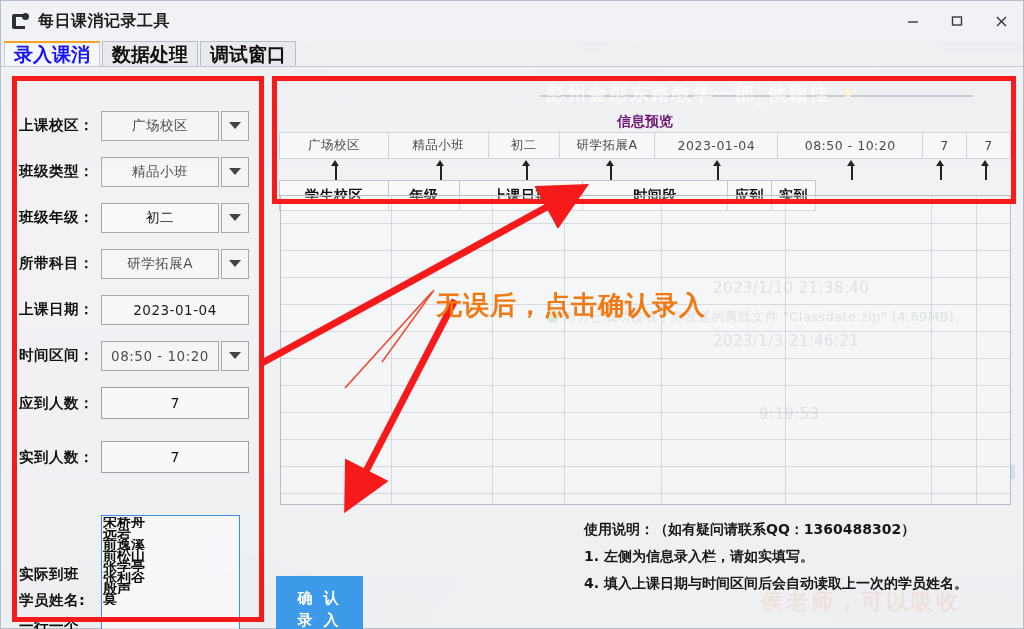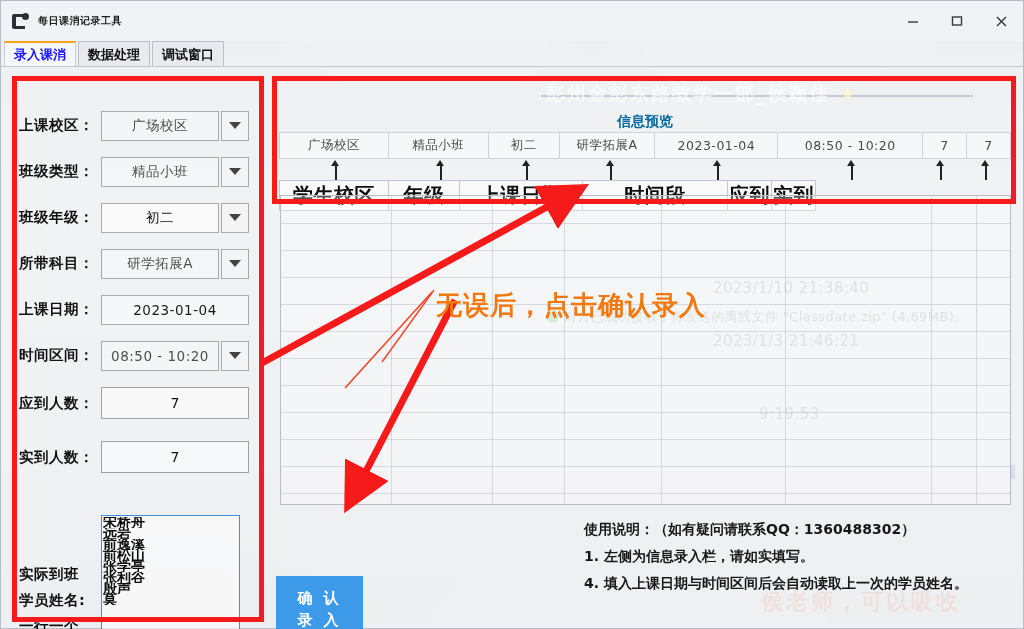--- a/index.html
+++ b/index.html
@@ -46,42 +46,42 @@
   }
   .app-icon .pg {
     position: absolute; left: 4px; top: 4px; width: 9px; height: 9px;
     background: #f1f3f7;
   }
   .app-icon .dot {
     position: absolute; right: 0; top: 0px; width: 7px; height: 7px;
     background: #2b2f36; border-radius: 50%;
   }
   .app-title {
-    font-size: 10px; font-weight: bold; color: #1c1c1c;
+    font-size: 16px; font-weight: bold; color: #1c1c1c;
     letter-spacing: .5px;
   }
   .winbtns {
     position: absolute; right: 0; top: 0; height: 40px;
     display: flex; align-items: center;
   }
   .winbtn {
     width: 44px; height: 40px; display: flex; align-items: center;
     justify-content: center; color: #3a3a3a;
   }
   .winbtn svg { display: block; }
 
   
   .tabstrip {
     position: relative; height: 26px; flex: 0 0 26px;
     display: flex; align-items: flex-end; padding-left: 3px;
     background: transparent;
   }
   .tab {
     height: 26px; padding: 0 9px; display: flex; align-items: center;
-    font-size: 13px; font-weight: bold; color: #101010;
+    font-size: 19px; font-weight: bold; color: #101010;
     border: 1px solid #b9bfc8; border-bottom: none;
     background: #e8eaee; margin-right: 2px; position: relative; margin-top: 47px;
   }
   .tab.active {
     background: #f6f7fa; color: #1414ff;
     border-top: 2px solid #f5a21e;
     border-left-color: #c9ced6; border-right-color: #c9ced6;
   }
   .tabstrip::after {
     content: ""; position: absolute; left: 0; right: 0; bottom: 0;
@@ -161,34 +161,34 @@
   }
   .namesbox .nm {
     font-size: 14px; font-weight: bold; color: #0d0d0d;
     line-height: 11px; height: 11px; letter-spacing: 0px;
     white-space: nowrap; overflow: hidden;
   }
 
   
   .preview-title {
     position: absolute; left: 279px; top: 46px; width: 730px;
-    text-align: center; font-size: 14px; font-weight: bold; color: #0369a1;
+    text-align: center; font-size: 14px; font-weight: bold; color: #701a75;
   }
   .tbl {
     position: absolute; left: 279px; top: 65px; width: 731px;
   }
   .tbl .r { display: flex; }
   .tbl .c {
     border: 1px solid #cfd3da; margin-left: -1px;
     height: 27px; display: flex; align-items: center; justify-content: center;
     font-size: 12.5px; color: #4a4a4a; background: rgba(255,255,255,0.42);
     letter-spacing: .5px;
   }
   .tbl .r.head .c {
-    height: 31px; font-size: 20px; font-weight: bold; color: #0d0d0d;
+    height: 31px; font-size: 14px; font-weight: bold; color: #0d0d0d;
     background: rgba(255,255,255,0.55); border-color: #c3c8d0;
   }
   .arrows {
     position: absolute; left: 279px; top: 93px; width: 731px; height: 20px;
   }
   .arrows .ar {
     position: absolute; top: 0; width: 11px; height: 20px;
   }
   .arrows .ar .stem {
     position: absolute; left: 5px; top: 4px; width: 1.5px; height: 16px;

